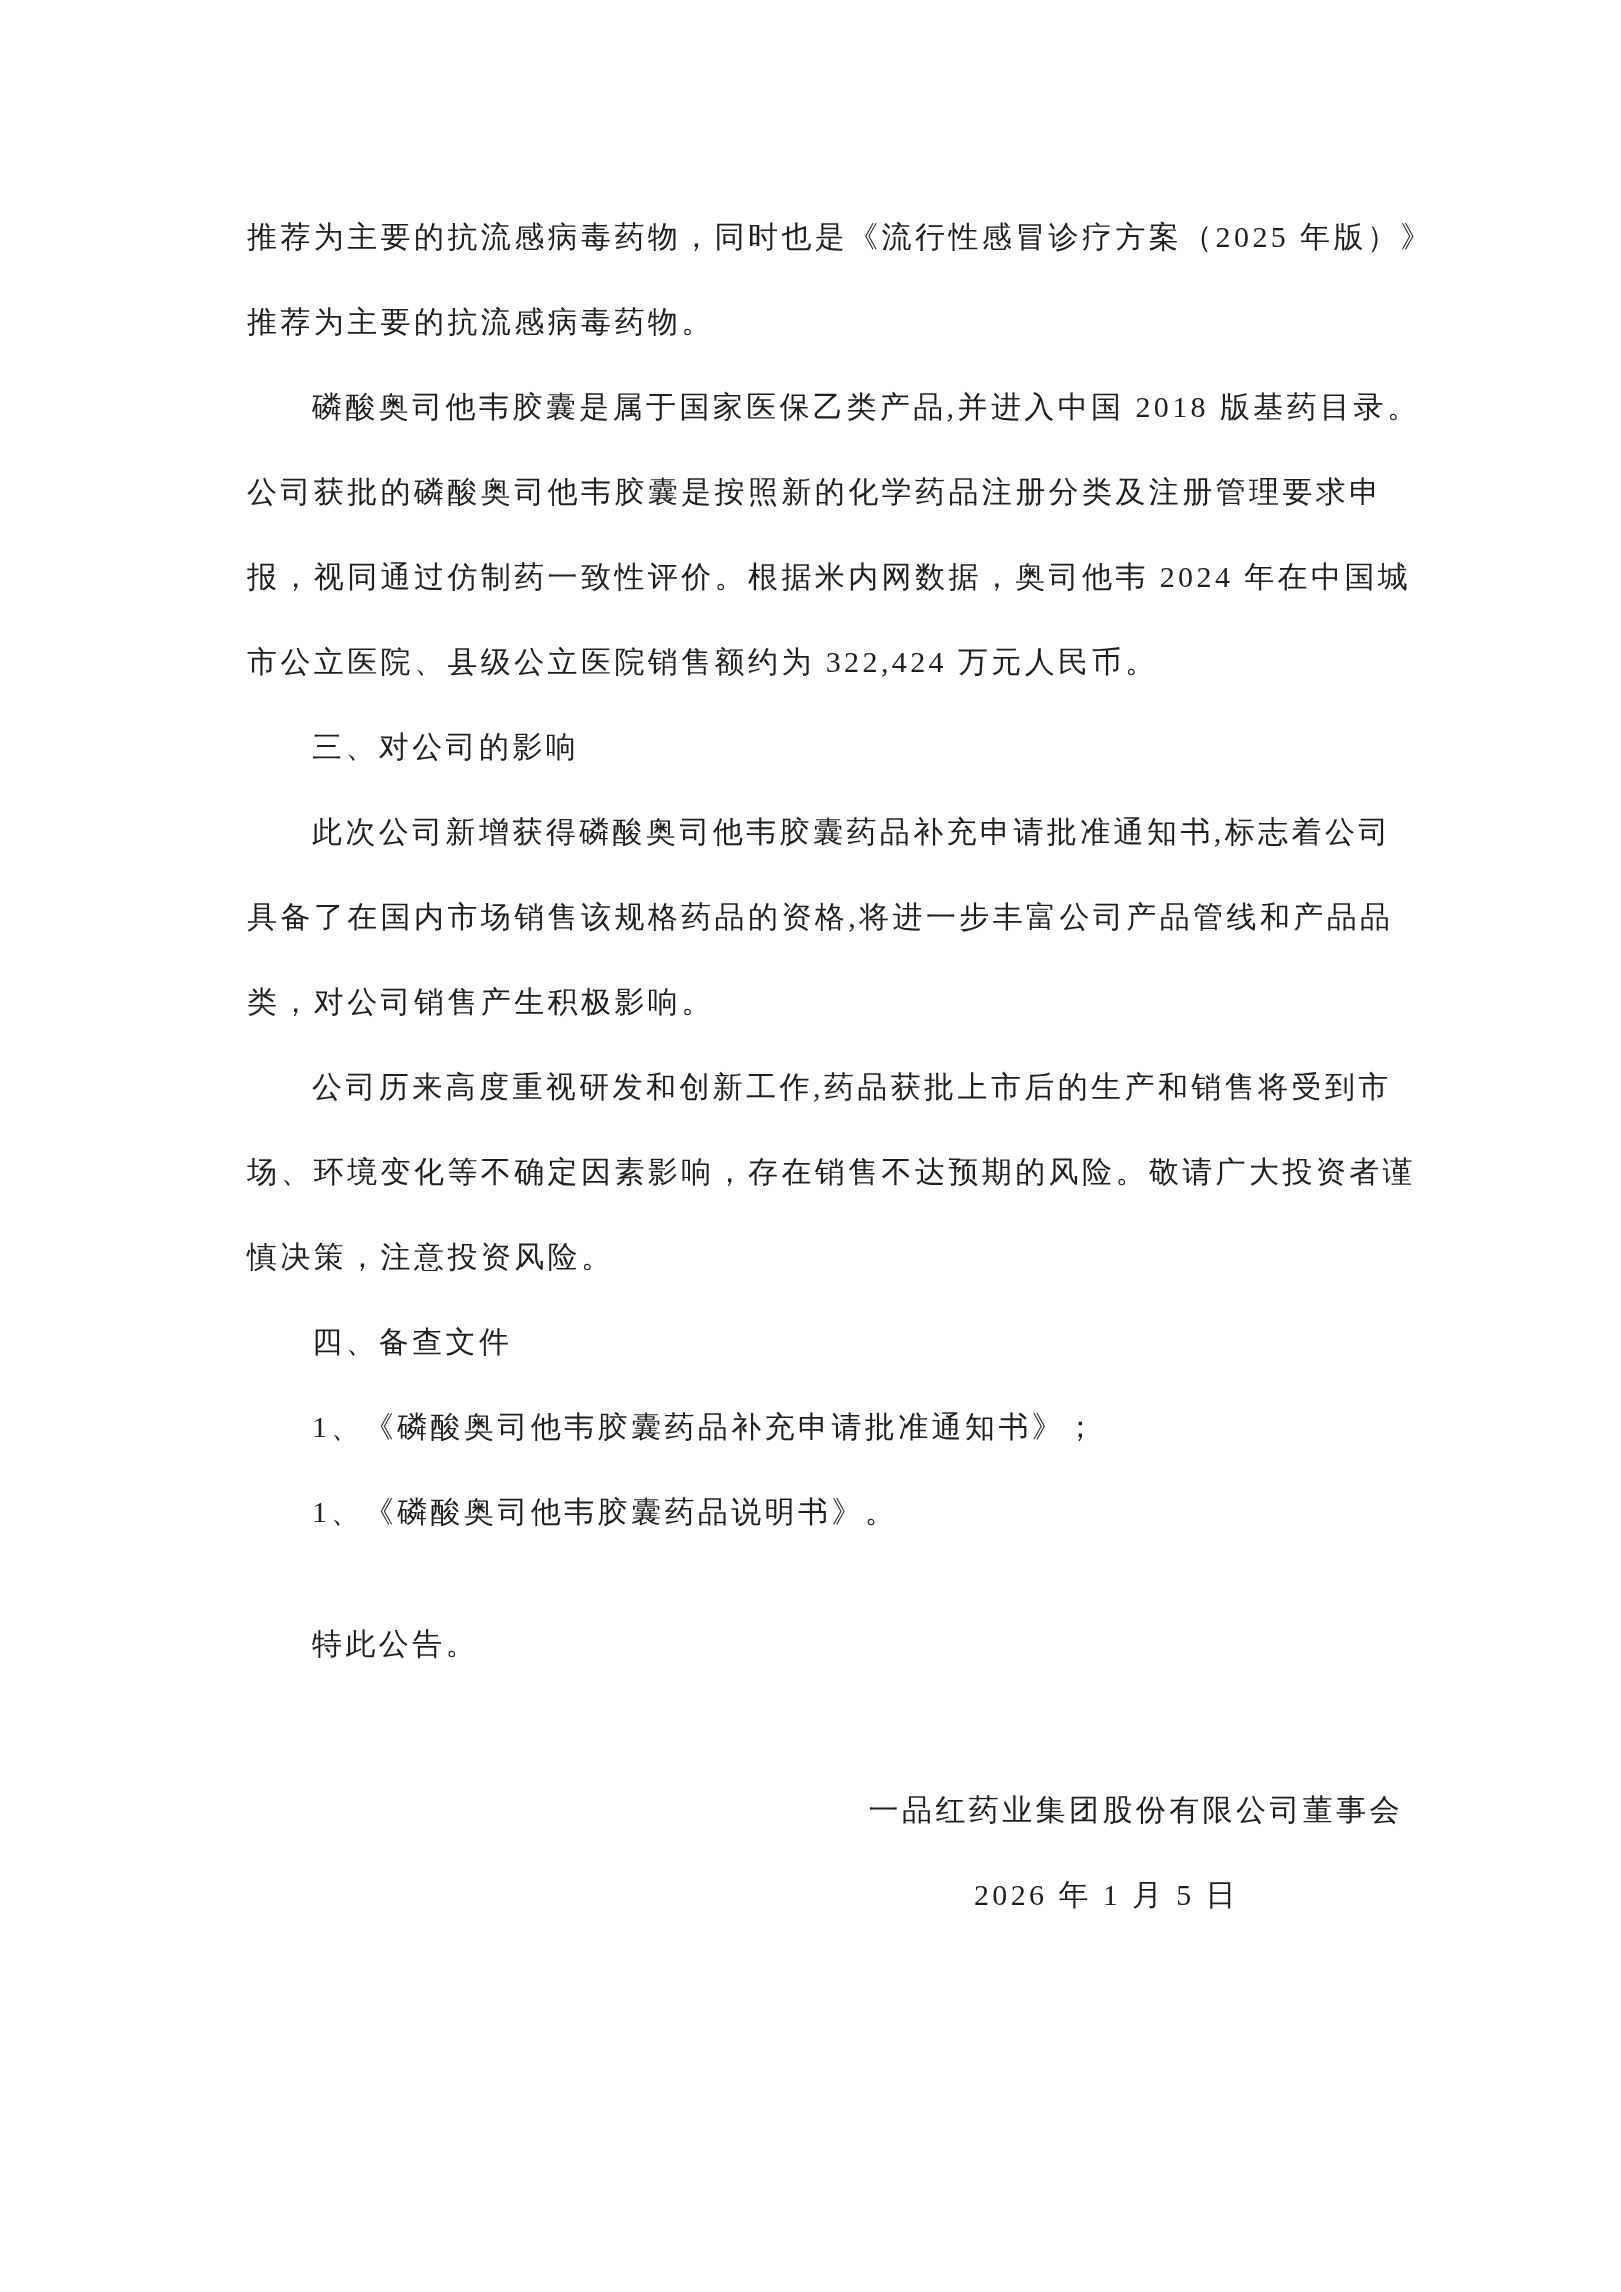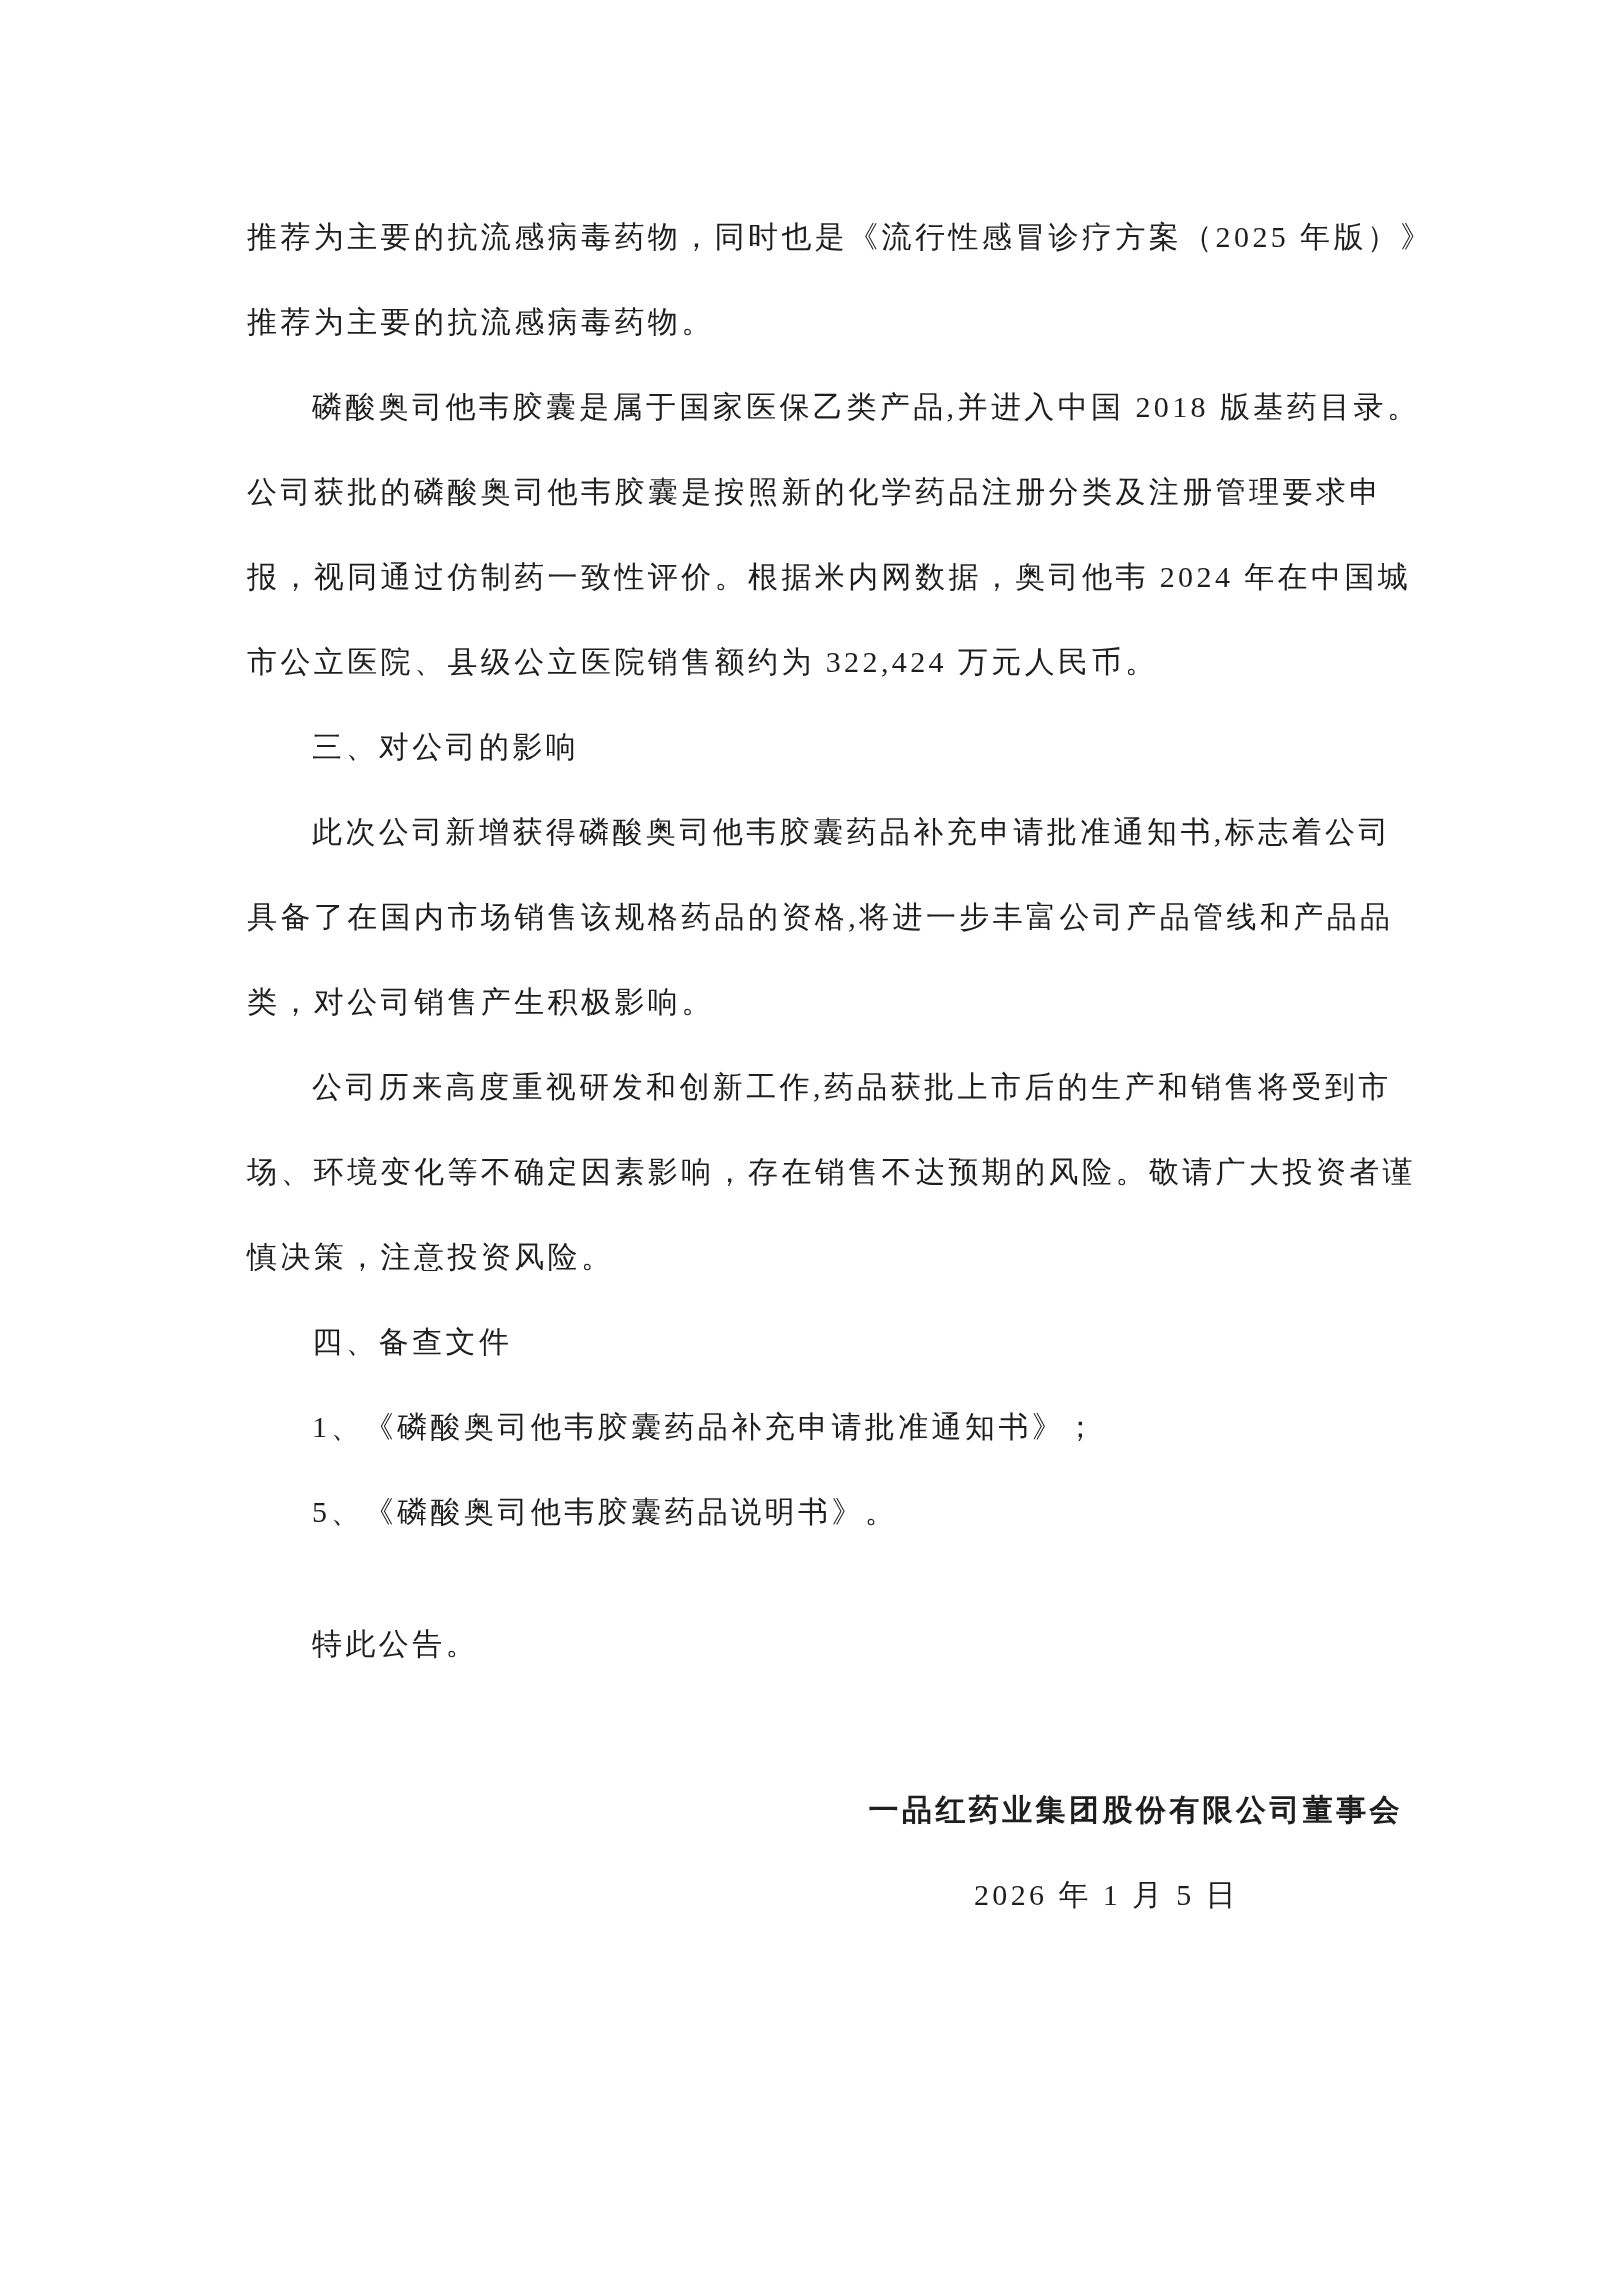--- a/index.html
+++ b/index.html
@@ -38,21 +38,20 @@
   }
   .closing {
     position: absolute;
     left: 312px;
     top: 1601px;
   }
   .signature {
     position: absolute;
     right: 229px;
     top: 1767px;
-    font-weight: bold;
   }
   .date {
     position: absolute;
     right: 393px;
     top: 1852px;
   }
 </style>
 </head>
 <body>
 
@@ -66,20 +65,20 @@
     <div class="line">市公立医院、县级公立医院销售额约为 322,424 万元人民币。</div>
     <div class="line indent heading">三、对公司的影响</div>
     <div class="line indent">此次公司新增获得磷酸奥司他韦胶囊药品补充申请批准通知书,标志着公司</div>
     <div class="line">具备了在国内市场销售该规格药品的资格,将进一步丰富公司产品管线和产品品</div>
     <div class="line">类，对公司销售产生积极影响。</div>
     <div class="line indent">公司历来高度重视研发和创新工作,药品获批上市后的生产和销售将受到市</div>
     <div class="line">场、环境变化等不确定因素影响，存在销售不达预期的风险。敬请广大投资者谨</div>
     <div class="line">慎决策，注意投资风险。</div>
     <div class="line indent heading">四、备查文件</div>
     <div class="line indent">1、《磷酸奥司他韦胶囊药品补充申请批准通知书》；</div>
-    <div class="line indent">5、《磷酸奥司他韦胶囊药品说明书》。</div>
+    <div class="line indent">1、《磷酸奥司他韦胶囊药品说明书》。</div>
   </div>
 
   <div class="line closing">特此公告。</div>
   <div class="line signature">一品红药业集团股份有限公司董事会</div>
   <div class="line date">2026 年 1 月 5 日</div>
 </div>
 
 
 </body></html>

